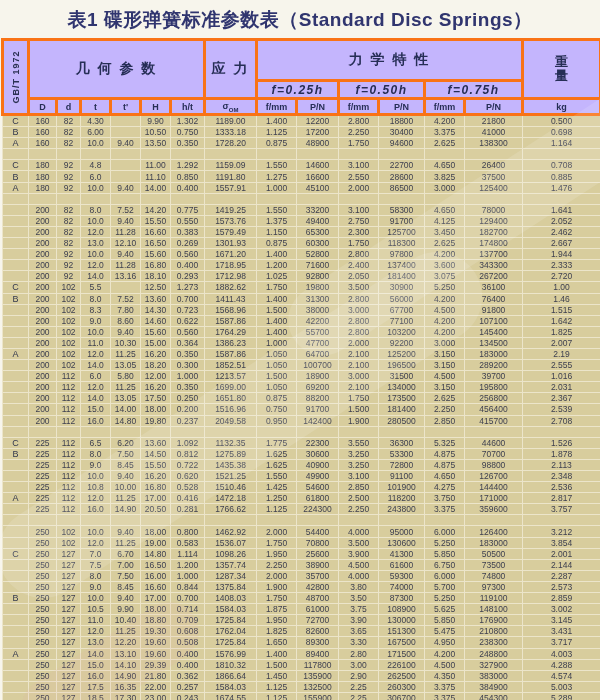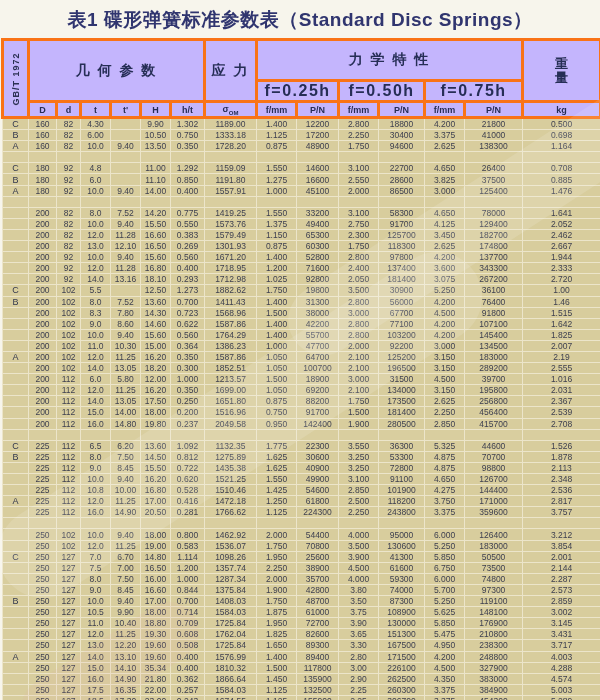--- a/index.html
+++ b/index.html
@@ -22,21 +22,21 @@
     border:3px solid #f97316;padding:0;overflow:hidden;
   }
   th.gbt{position:relative;}
   .gbt-text{
     position:absolute;top:50%;left:50%;
     transform:translate(-50%,-50%) rotate(-90deg);
     font-size:9px;font-weight:bold;letter-spacing:1px;color:#2b3154;white-space:nowrap;
   }
   .h-main{font-size:14px;letter-spacing:2px;height:38px;}
   .h-weight{font-size:13px;line-height:14px;letter-spacing:0;}
-  .h-f{font-size:16px;letter-spacing:1.5px;height:15px;}
+  .h-f{font-size:12px;letter-spacing:1.5px;height:15px;font-style:italic;}
   .h-col{font-size:9px;height:13px;font-weight:bold;}
   .sigma-sub{font-size:6px;vertical-align:sub;}
   tbody td{
     background:#d8cd9d;border:1px solid #ece5ca;
     font-size:8.5px;line-height:10px;height:10.1px;
     color:#3e4050;text-align:center;padding:0;
     white-space:nowrap;overflow:hidden;
   }
   tbody td.letter{font-size:9px;color:#33384e;}
   tr.spacer td{background:#d9ce9f;}
@@ -936,21 +936,21 @@
         <td>4.200</td>
         <td>248800</td>
         <td>4.003</td>
       </tr>
       <tr class="">
         <td class="letter"></td>
         <td>250</td>
         <td>127</td>
         <td>15.0</td>
         <td>14.10</td>
-        <td>35.34</td>
+        <td>29.39</td>
         <td>0.400</td>
         <td>1810.32</td>
         <td>1.500</td>
         <td>117800</td>
         <td>3.00</td>
         <td>226100</td>
         <td>4.500</td>
         <td>327900</td>
         <td>4.288</td>
       </tr>

